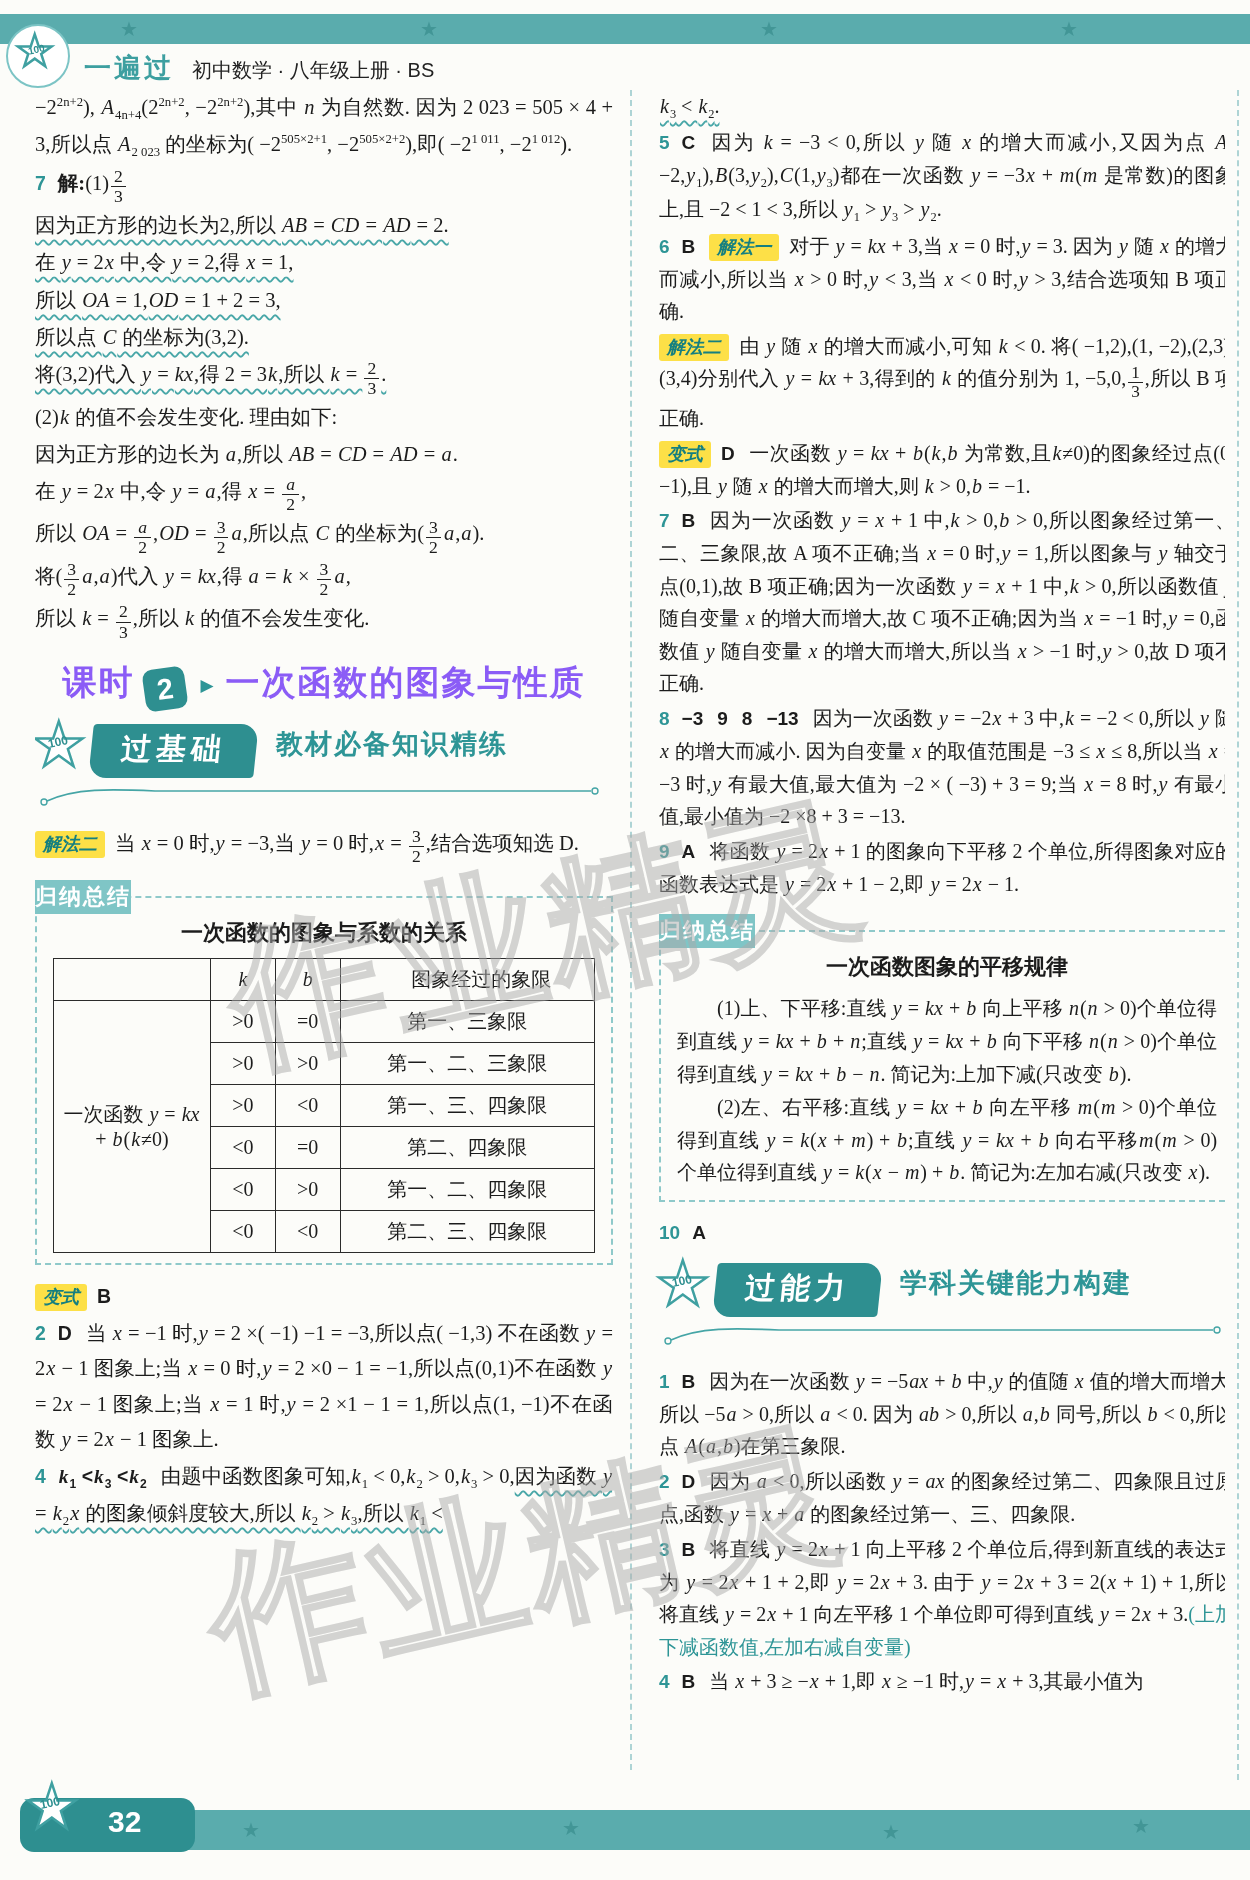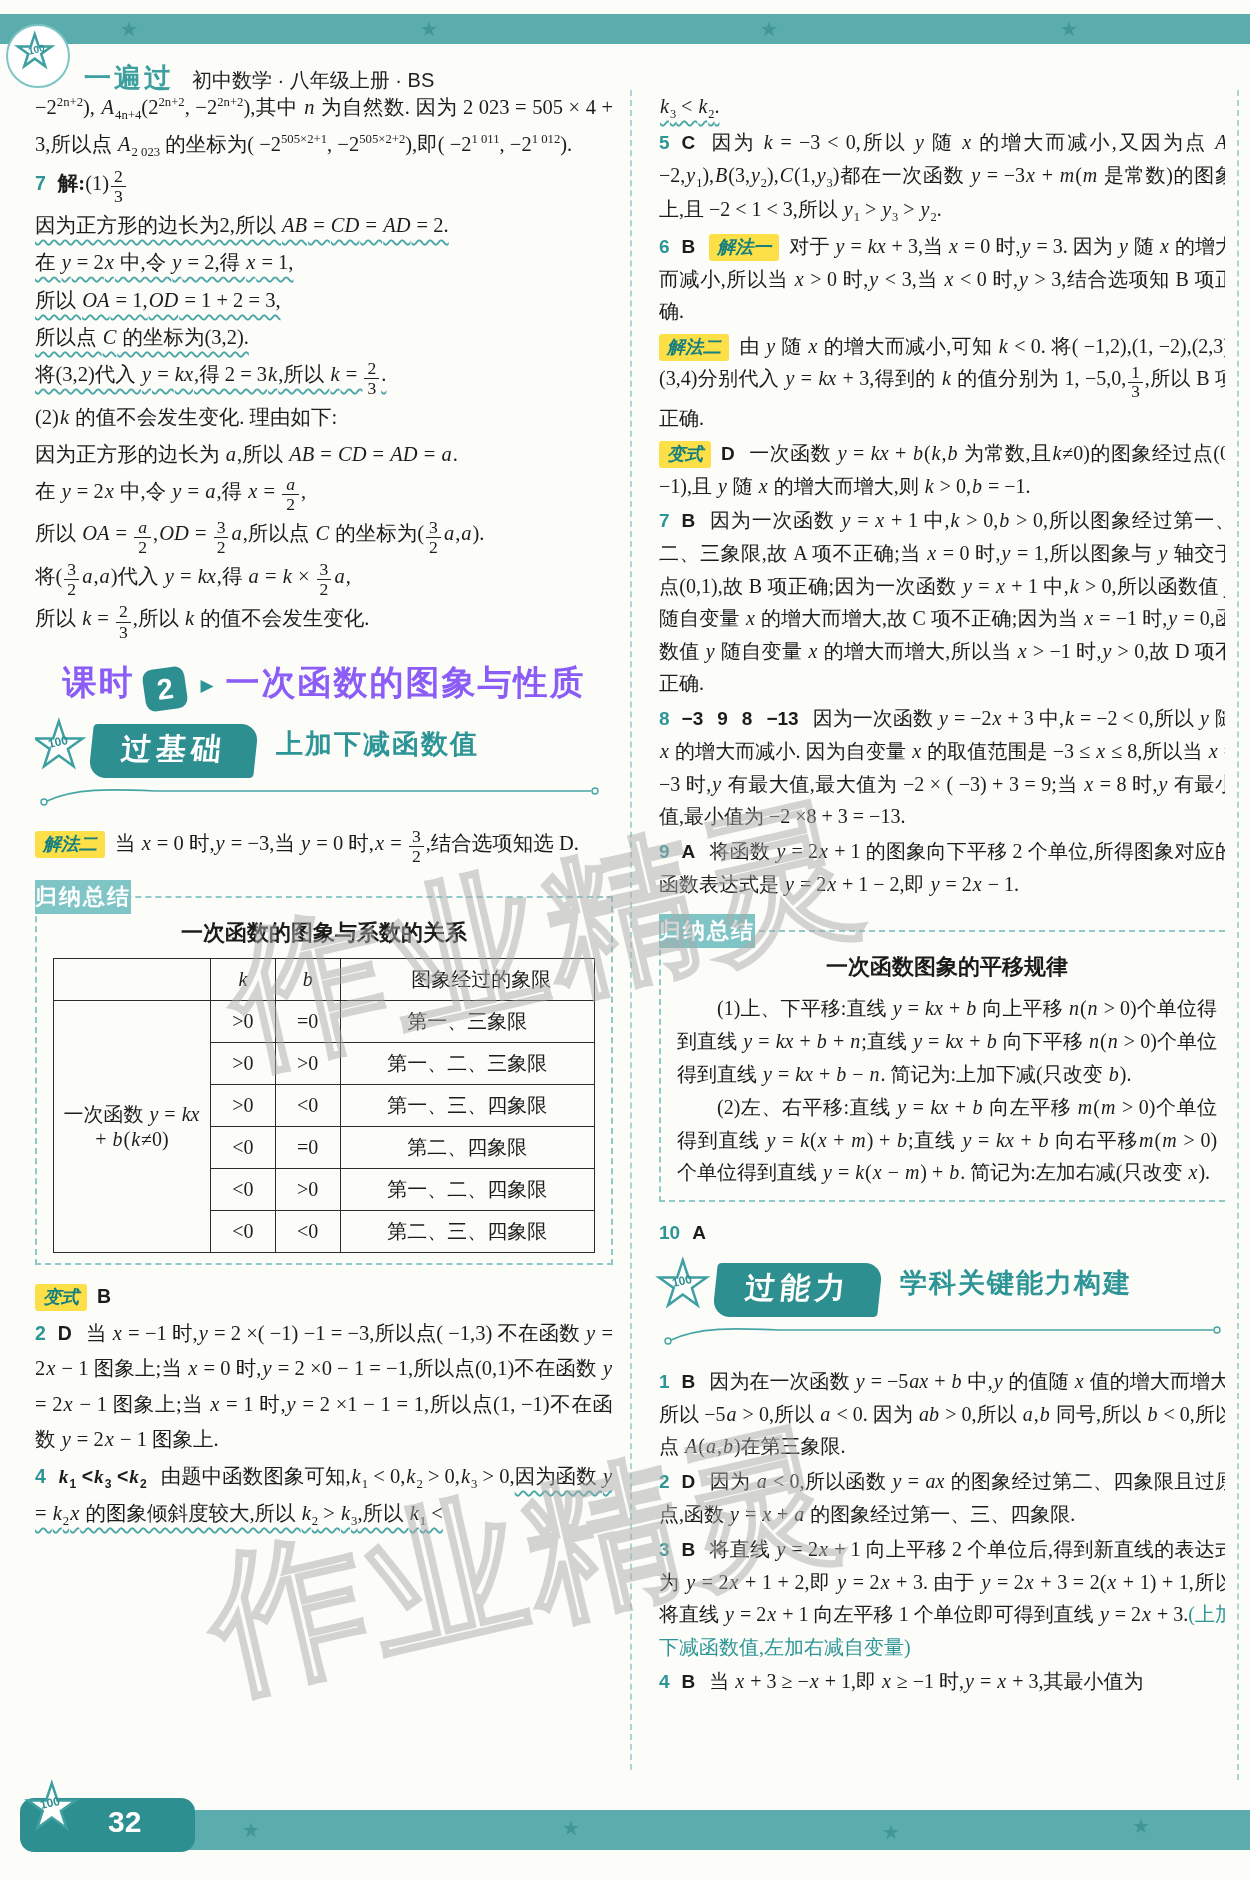--- a/index.html
+++ b/index.html
@@ -8,21 +8,21 @@
   [data-name]{box-sizing:border-box;}
 
   
   .top-band{position:absolute;top:14px;left:0;right:0;height:30px;background:#5aacad;overflow:hidden;}
   .bstar{position:absolute;color:rgba(23,110,110,.35);font-size:20px;top:3px;}
   .top-band .s1{left:120px}.top-band .s2{left:420px}.top-band .s3{left:760px}.top-band .s4{left:1060px}
   .mascot-circle{position:absolute;top:24px;left:6px;width:64px;height:64px;border-radius:50%;
        background:#fff;border:2px solid #7cc4c5;z-index:3;}
   .mascot-circle .star-glyph{font-size:44px;left:7px;top:4px;}
   .mascot-circle .star-100{left:20px;top:18px;font-size:10px;}
-  .brand-row{position:absolute;top:60px;left:84px;z-index:3;white-space:nowrap;text-align:right;}
+  .brand-row{position:absolute;top:50px;left:84px;z-index:3;white-space:nowrap;text-align:right;}
   .brand{color:#3d9fa0;font-family:"Liberation Sans",sans-serif;font-weight:bold;font-size:27px;letter-spacing:3px;}
   .brand-sub{color:#222;font-family:"Liberation Sans",sans-serif;font-size:20px;margin-left:14px;}
 
   .bottom-band{position:absolute;left:182px;right:0;top:1810px;height:40px;background:#5aacad;}
   .bottom-band .s1{left:60px;top:8px}.bottom-band .s2{left:380px;top:6px}.bottom-band .s3{left:700px;top:10px}.bottom-band .s4{left:950px;top:4px}
   .page-chip{position:absolute;left:20px;top:1798px;width:175px;height:54px;background:#2e8f90;border-radius:14px;z-index:2;}
   .page-num{position:absolute;left:88px;top:7px;color:#fff;font-size:30px;font-weight:bold;font-family:"Liberation Sans",sans-serif;}
   .mascot-bottom{position:absolute;left:24px;top:1776px;width:70px;height:70px;z-index:3;}
   .mascot-bottom .star-glyph{font-size:62px;}
   .mascot-bottom .star-100{left:16px;top:20px;}
@@ -138,21 +138,21 @@
         <span class="lh-arrow" data-name="arrow-icon">▶</span>
         <span class="lh-title" data-name="lesson-name">一次函数的图象与性质</span>
       </div>
 
       <div class="section-badge" data-name="section-basics-header">
         <span class="badge-star" data-name="star-mascot-icon">
           <span class="star-glyph" data-name="star-icon">★</span>
           <span class="star-100" data-name="star-100-label">100</span>
         </span>
         <span class="badge-chip" data-name="section-badge-label">过基础</span>
-        <span class="badge-sub" data-name="section-subtitle">上加下减函数值</span>
+        <span class="badge-sub" data-name="section-subtitle">教材必备知识精练</span>
         <svg class="badge-line" data-name="badge-underline" width="578" height="22" viewBox="0 0 578 22">
           <path d="M12 17 C 40 4 75 5 120 7 L 556 7" fill="none" stroke="#45a5a6" stroke-width="1.6"></path>
           <circle cx="9" cy="18" r="3" fill="none" stroke="#45a5a6" stroke-width="1.4"></circle>
           <circle cx="560" cy="7" r="3" fill="none" stroke="#45a5a6" stroke-width="1.4"></circle>
         </svg>
       </div>
 
       <div data-name="problem1-solution">
           <p class="para" data-name="text-paragraph"><span class="chip" data-name="method-label">解法二</span>当 <i class="v">x</i> = 0 时,<i class="v">y</i> = −3,当 <i class="v">y</i> = 0 时,<i class="v">x</i> = <span class="frac" data-name="fraction"><span class="fn" data-name="fraction-numerator">3</span><span class="fd" data-name="fraction-denominator">2</span></span>,结合选项知选 D.</p>
         </div>

